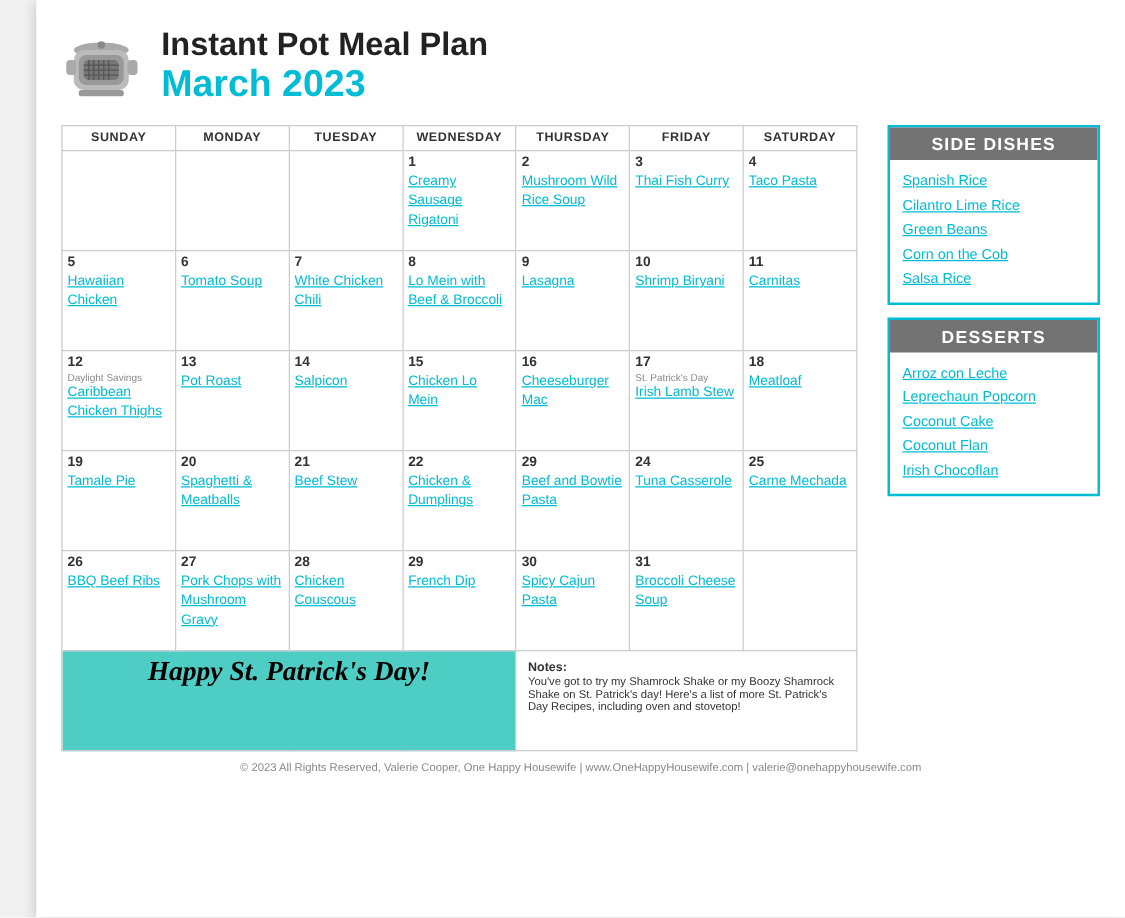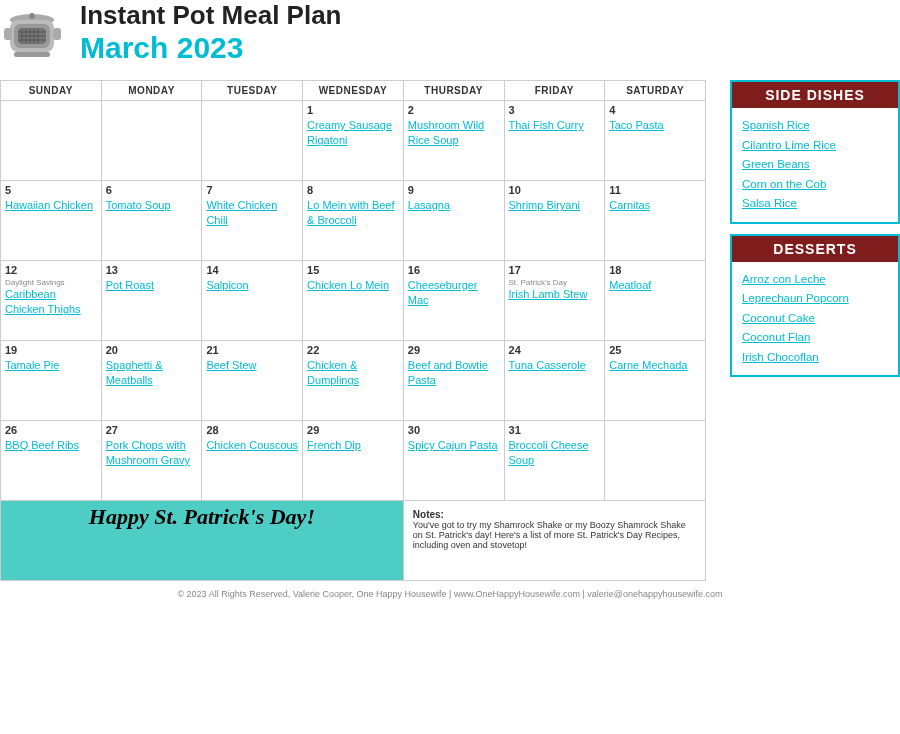--- a/index.html
+++ b/index.html
@@ -8,21 +8,23 @@
       background: #f0f0f0;
       display: flex;
       justify-content: center;
       align-items: center;
       min-height: 100vh;
     }
     .page {
       width: 900px;
       min-height: 734px;
       background: white;
+      padding: 20px;
       box-shadow: 0 2px 10px rgba(0,0,0,0.2);
+      margin-left: 29px;
     }
     .header {
       display: flex;
       align-items: center;
       justify-content: space-between;
       margin-bottom: 15px;
     }
     .header-left {
       display: flex;
       align-items: center;
@@ -71,21 +73,21 @@
     }
     .sidebar {
       width: 170px;
       flex-shrink: 0;
     }
     .sidebar-box {
       border: 2px solid #00bcd4;
       margin-bottom: 10px;
     }
     .sidebar-box-title {
-      background: #7f1d1d;
+      background: #737373;
       color: white;
       font-size: 14px;
       font-weight: bold;
       text-align: center;
       padding: 5px 8px;
       letter-spacing: 1px;
     }
     .sidebar-box-content {
       padding: 8px 10px;
     }

